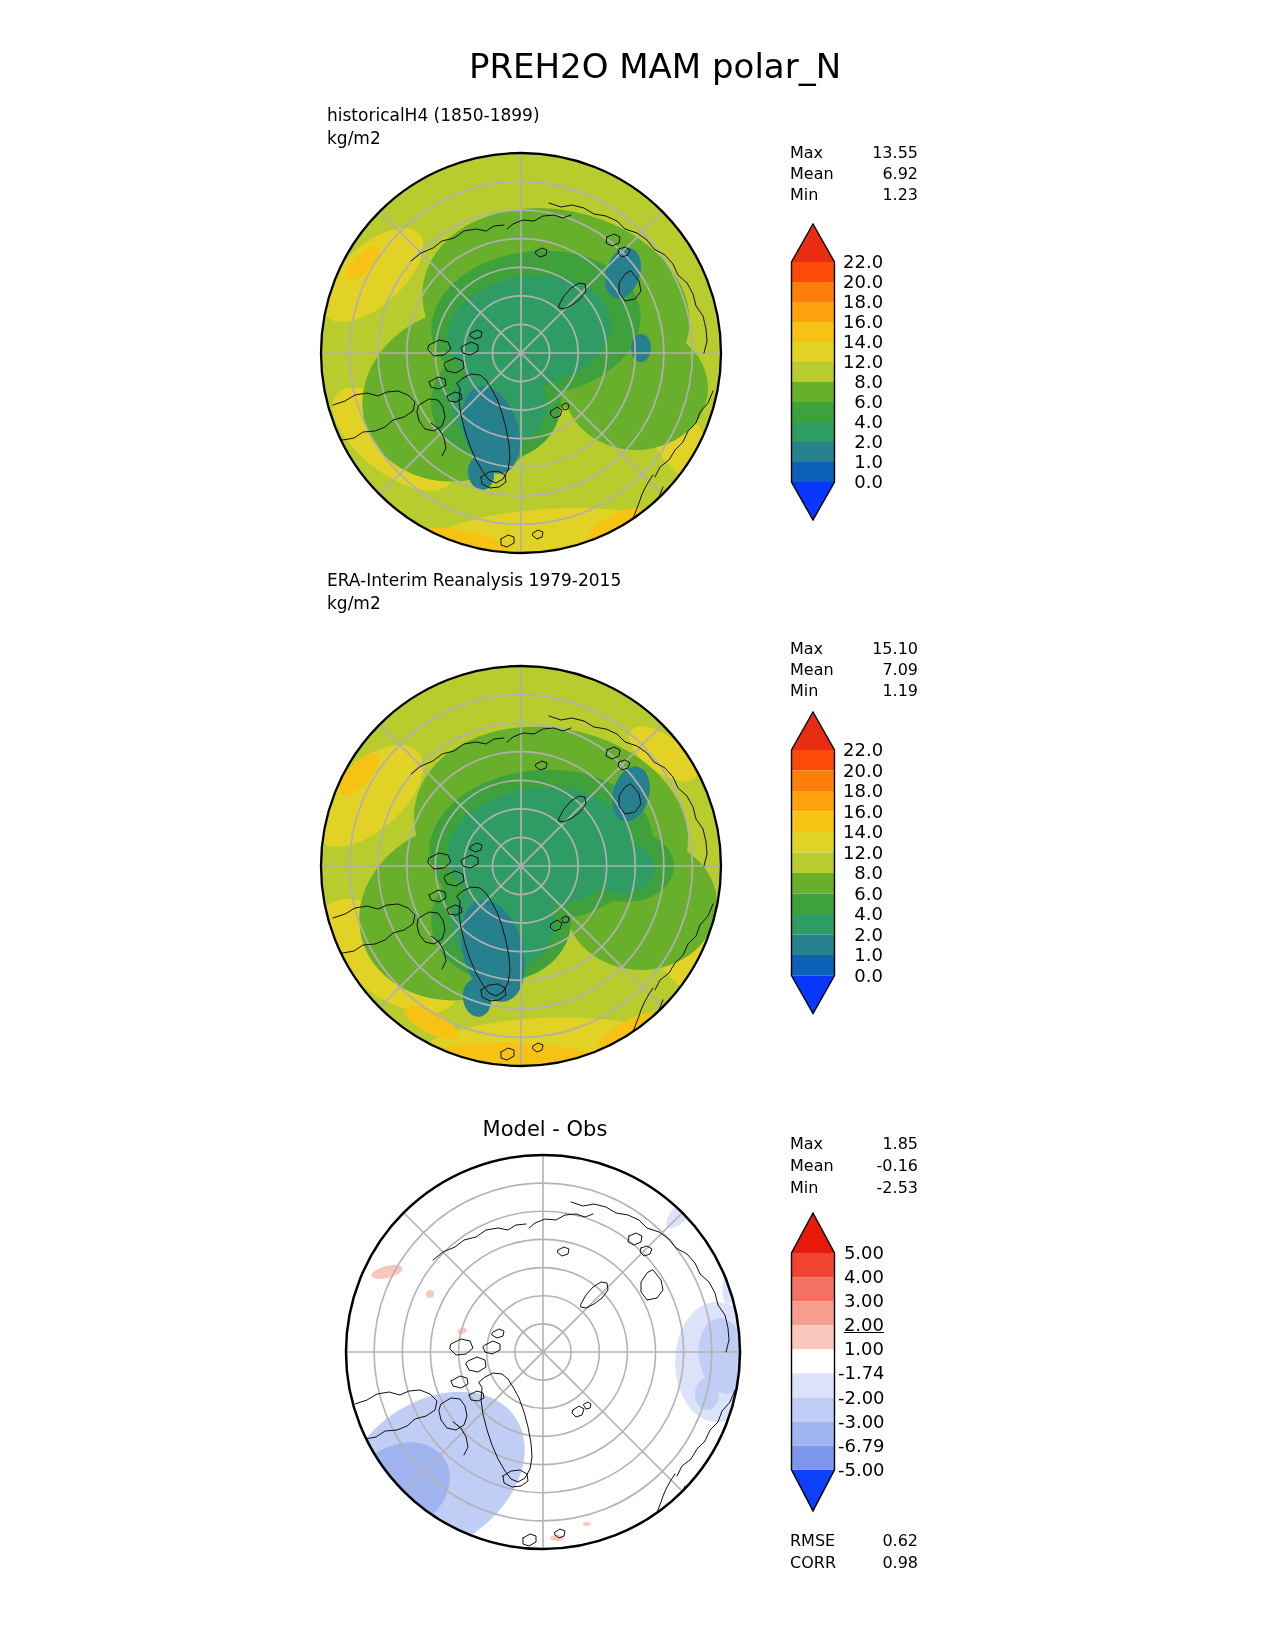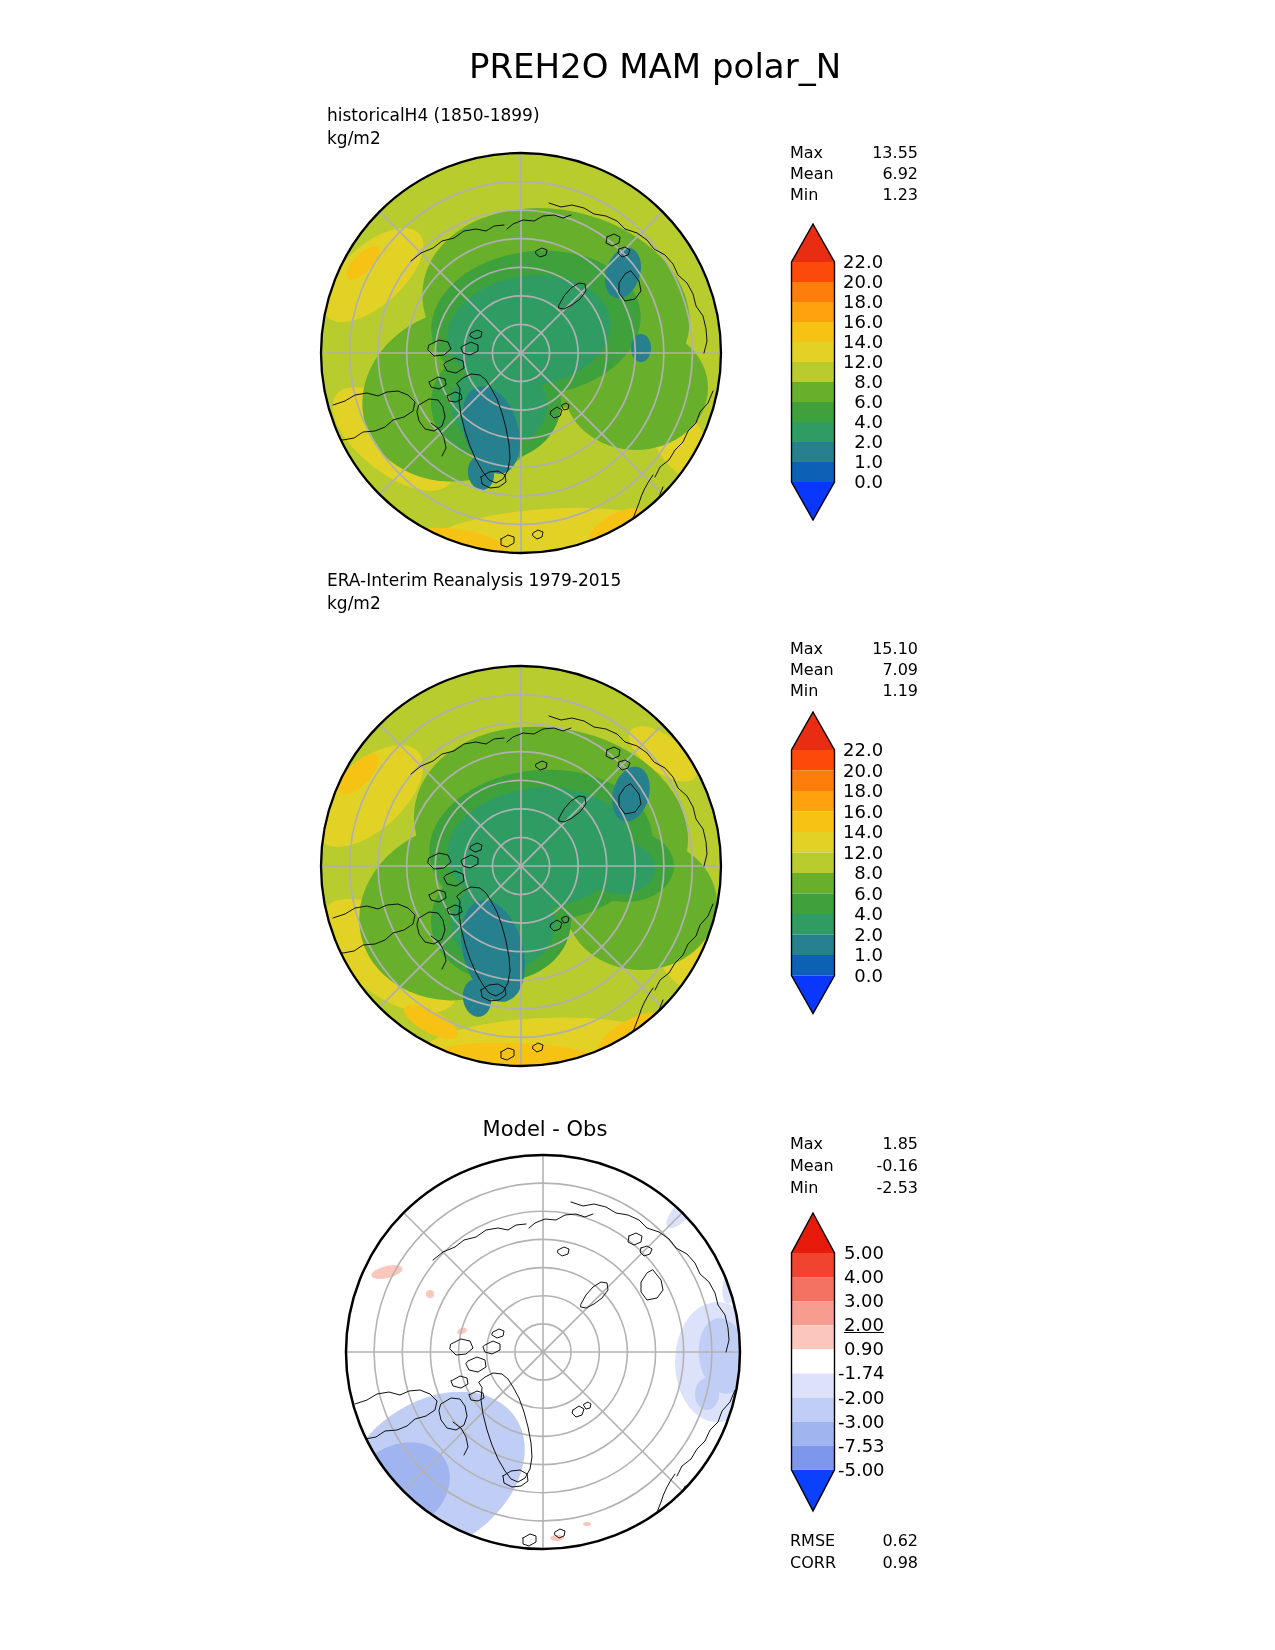--- a/index.html
+++ b/index.html
@@ -318,25 +318,25 @@
     <rect x="1.5" y="209.7" width="43" height="24.1" fill="#a0b4f0"></rect>
     <rect x="1.5" y="233.8" width="43" height="24.1" fill="#7e97ec"></rect>
     <path d="M1.5,257.9 L44.5,257.9 L23,298.9 Z" fill="#0b41fc"></path>
     <path d="M23,1 L44.5,41 L44.5,257.9 L23,298.9 L1.5,257.9 L1.5,41 Z" fill="none" stroke="#000" stroke-width="1.4"></path>
   </svg>
 
   <div class="abs tick" style="left:838px;top:1244px;width:46px;">5.00</div>
   <div class="abs tick" style="left:838px;top:1268px;width:46px;">4.00</div>
   <div class="abs tick" style="left:838px;top:1292px;width:46px;">3.00</div>
   <div class="abs tick" style="left:838px;top:1316px;width:46px;text-decoration:underline;">2.00</div>
-  <div class="abs tick" style="left:838px;top:1340px;width:46px;">0.90</div>
+  <div class="abs tick" style="left:838px;top:1340px;width:46px;">1.00</div>
   <div class="abs tick" style="left:838px;top:1364px;width:46px;">-1.74</div>
   <div class="abs tick" style="left:838px;top:1389px;width:46px;">-2.00</div>
   <div class="abs tick" style="left:838px;top:1413px;width:46px;">-3.00</div>
-  <div class="abs tick" style="left:838px;top:1437px;width:46px;">-7.53</div>
+  <div class="abs tick" style="left:838px;top:1437px;width:46px;">-6.79</div>
   <div class="abs tick" style="left:838px;top:1461px;width:46px;">-5.00</div>
 
   <div class="abs stat" style="left:790px;top:1531px;width:128px;">
     <span>RMSE</span>
     <span>0.62</span>
   </div>
   <div class="abs stat" style="left:790px;top:1553px;width:128px;">
     <span>CORR</span>
     <span>0.98</span>
   </div>

